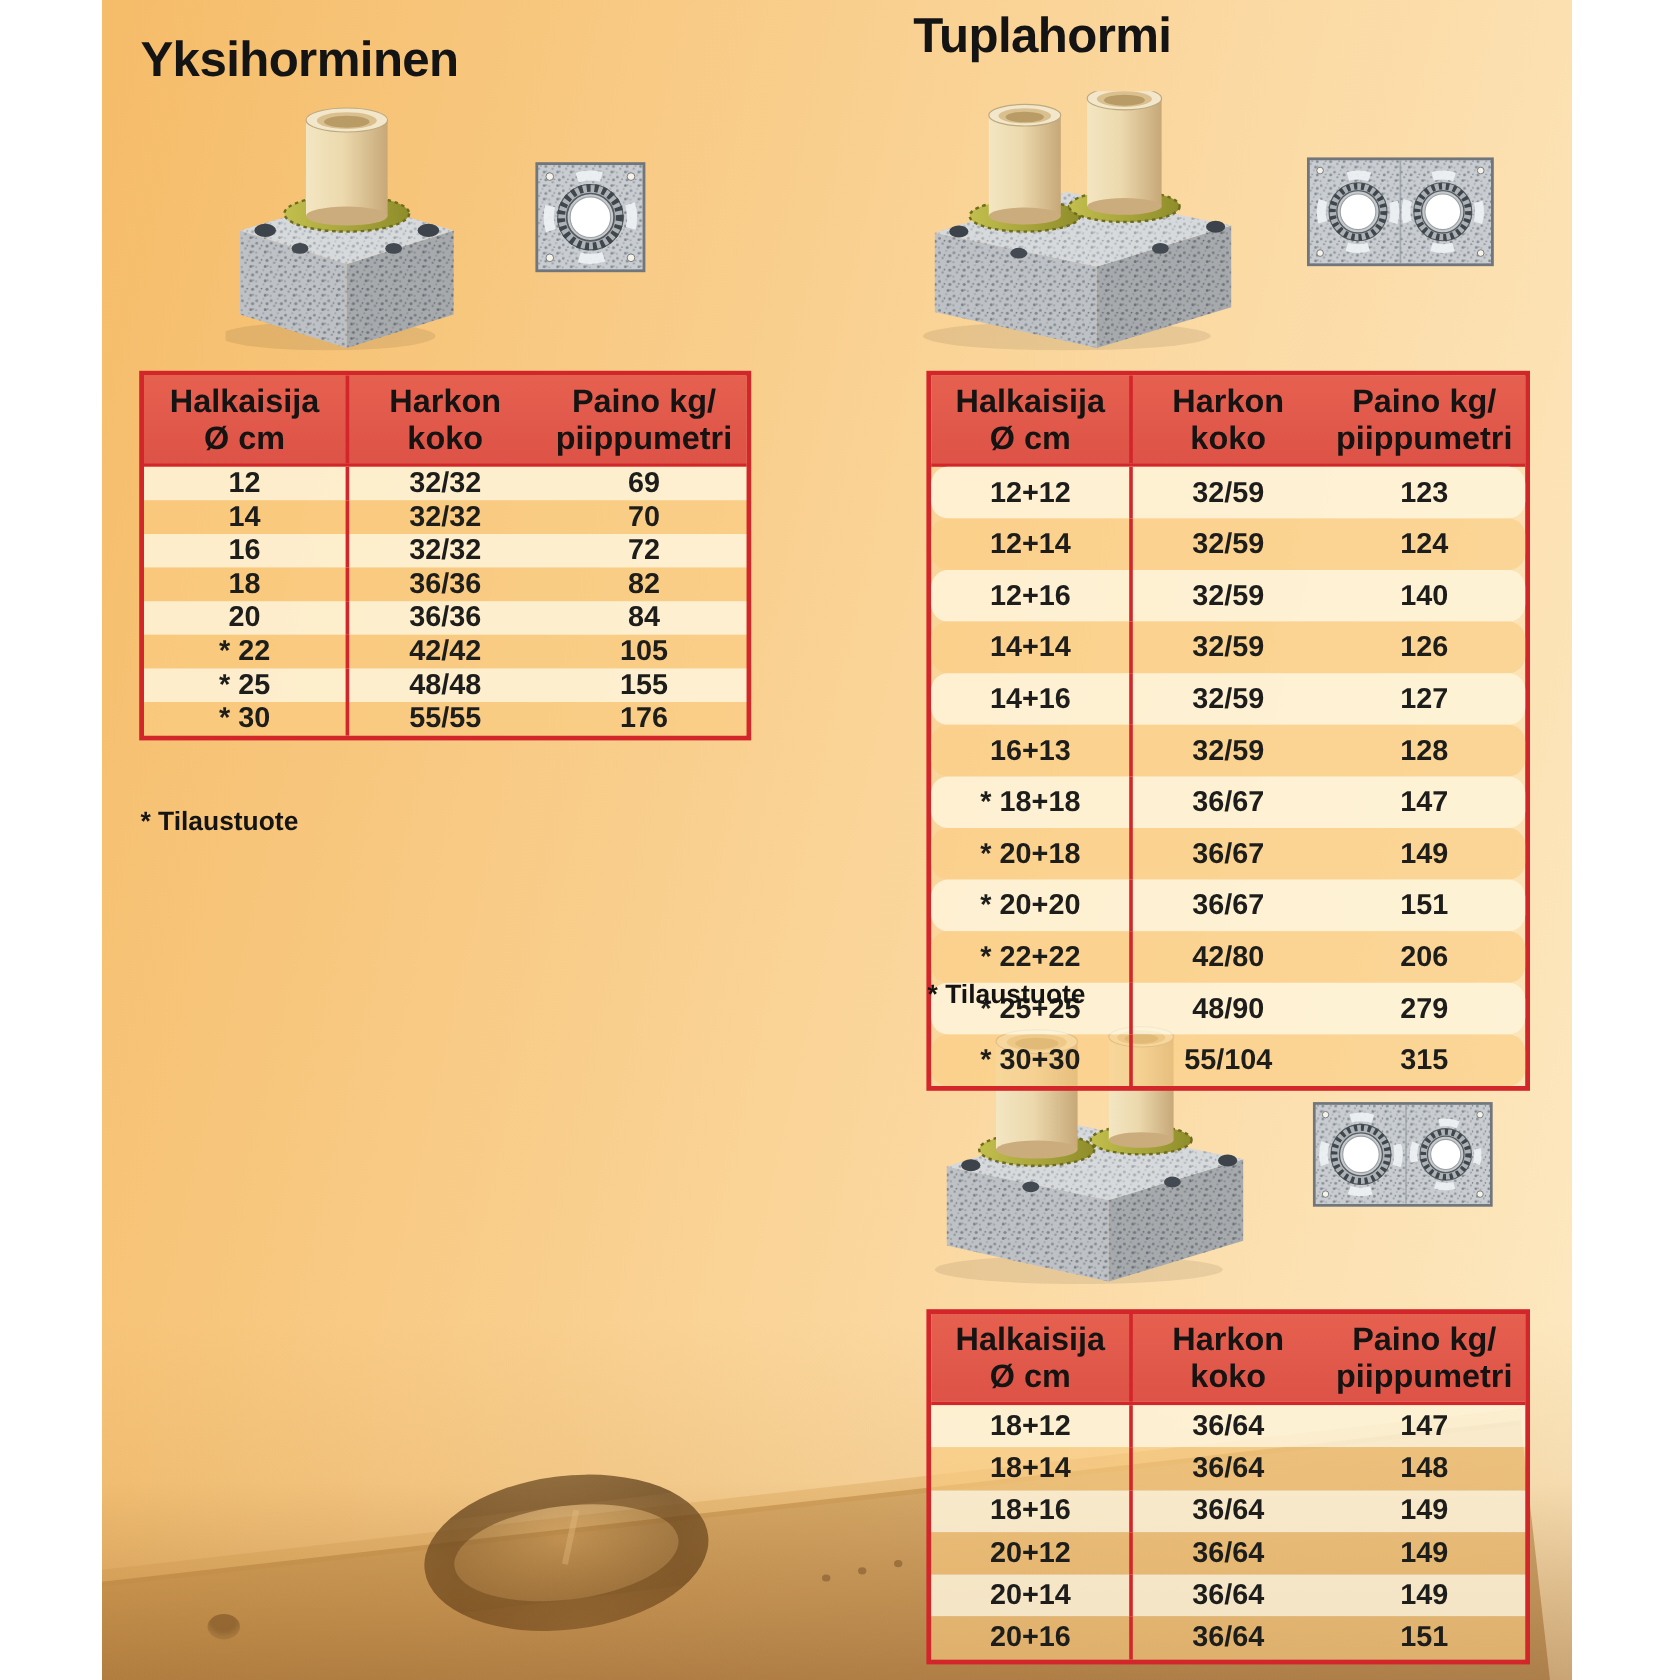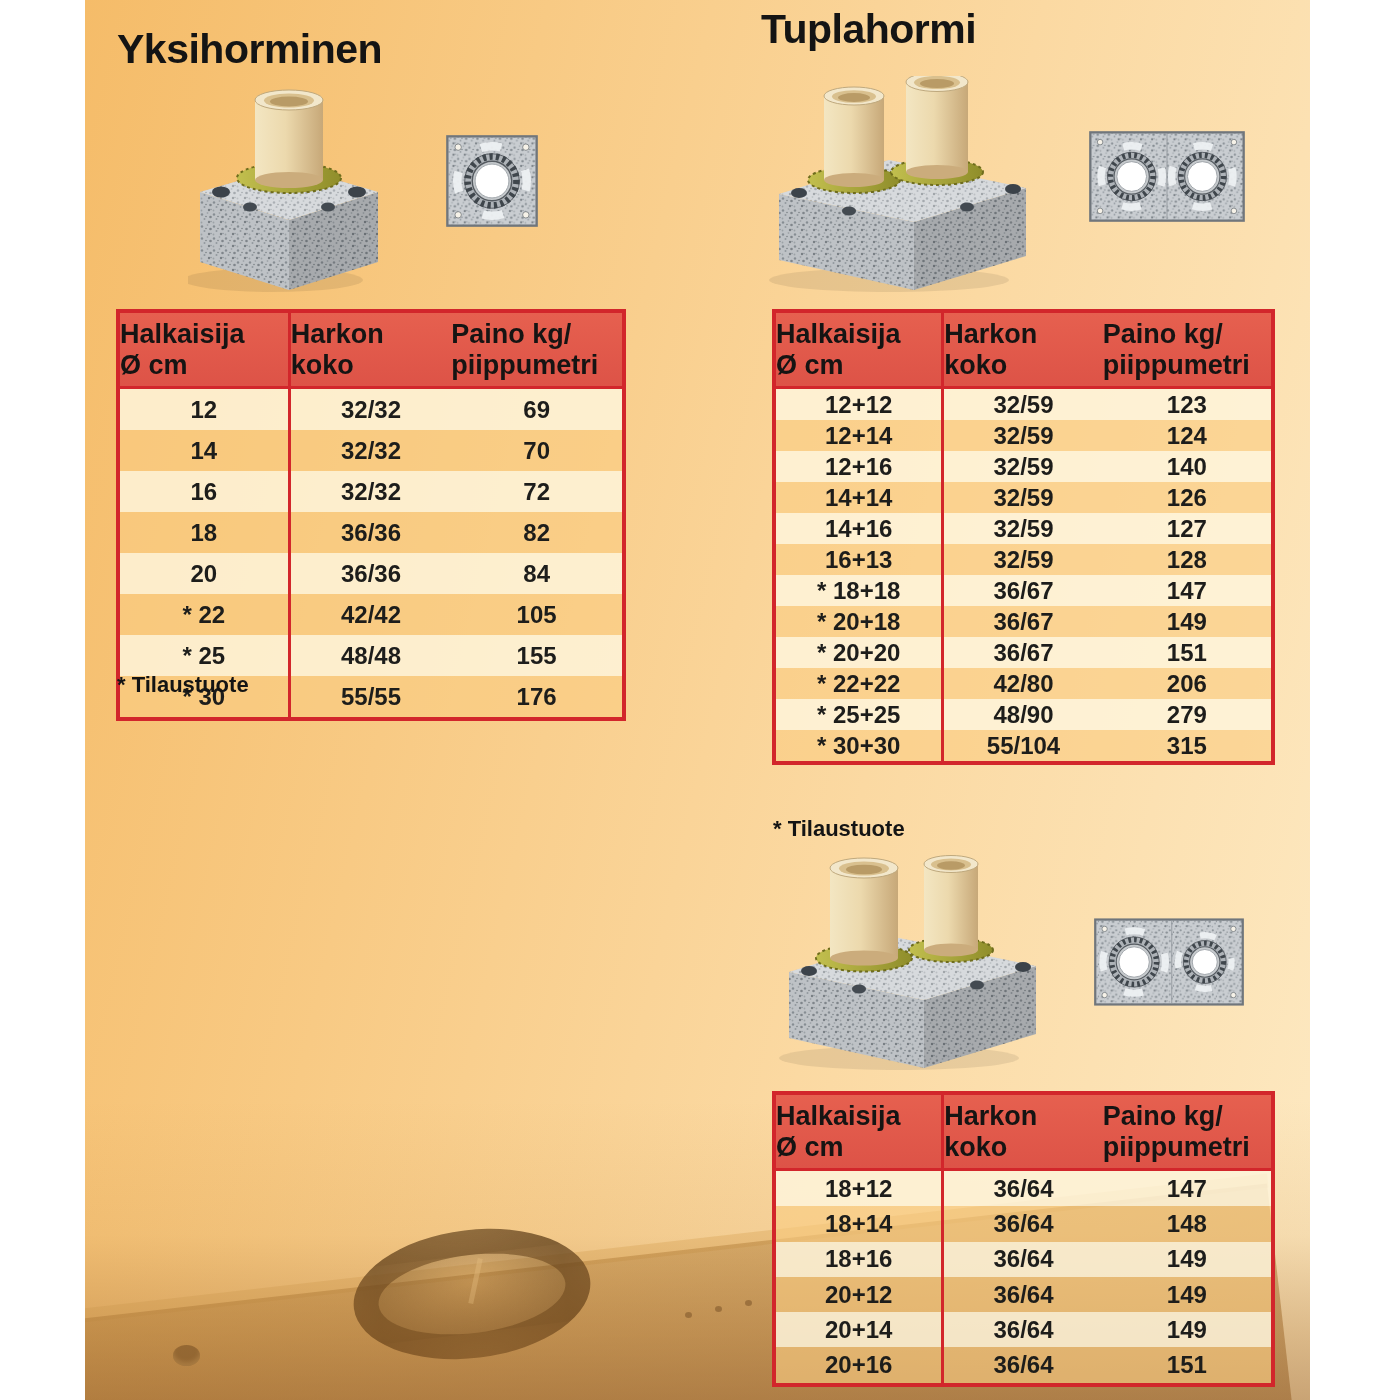--- a/index.html
+++ b/index.html
@@ -17,27 +17,27 @@
   .illus{position:absolute;z-index:2;}
   
   .tbl{
     position:absolute;z-index:3;border:4px solid #d2262b;box-sizing:border-box;
   }
   .tbl-head{
     display:grid;grid-template-columns:34% 32% 34%;height:76px;
     background:linear-gradient(#e6604f,#dd5347);border-bottom:3px solid #d2262b;box-sizing:border-box;
   }
   .th{
-    display:flex;flex-direction:column;align-items:flex-start;justify-content:center;
+    display:flex;flex-direction:column;align-items:center;justify-content:center;
     font-size:27px;font-weight:bold;color:#161413;line-height:1.13;box-sizing:border-box;
   }
   .th:first-child,.td:first-child{border-right:3px solid #d2262b;}
   .tr{display:grid;grid-template-columns:34% 32% 34%;}
-  .tbl-yksi  .tr{height:41px;text-align:center;}
-  .tbl-tupla1 .tr{height:31px;}
+  .tbl-yksi  .tr{height:28px;text-align:center;}
+  .tbl-tupla1 .tr{height:43px;border-radius:14px;}
   .tbl-tupla2 .tr{height:35.3px;}
   .tbl-body div.tr:nth-of-type(odd){background:rgba(254,244,219,0.85);}
   .tbl-body div.tr:nth-of-type(even){background:rgba(250,205,131,0.62);}
   .td{
     display:flex;align-items:center;justify-content:center;
     font-size:24px;font-weight:bold;color:#1d1d1b;box-sizing:border-box;
   }
   .footnote{
     position:absolute;z-index:3;font-size:22px;font-weight:bold;color:#141414;
   }

